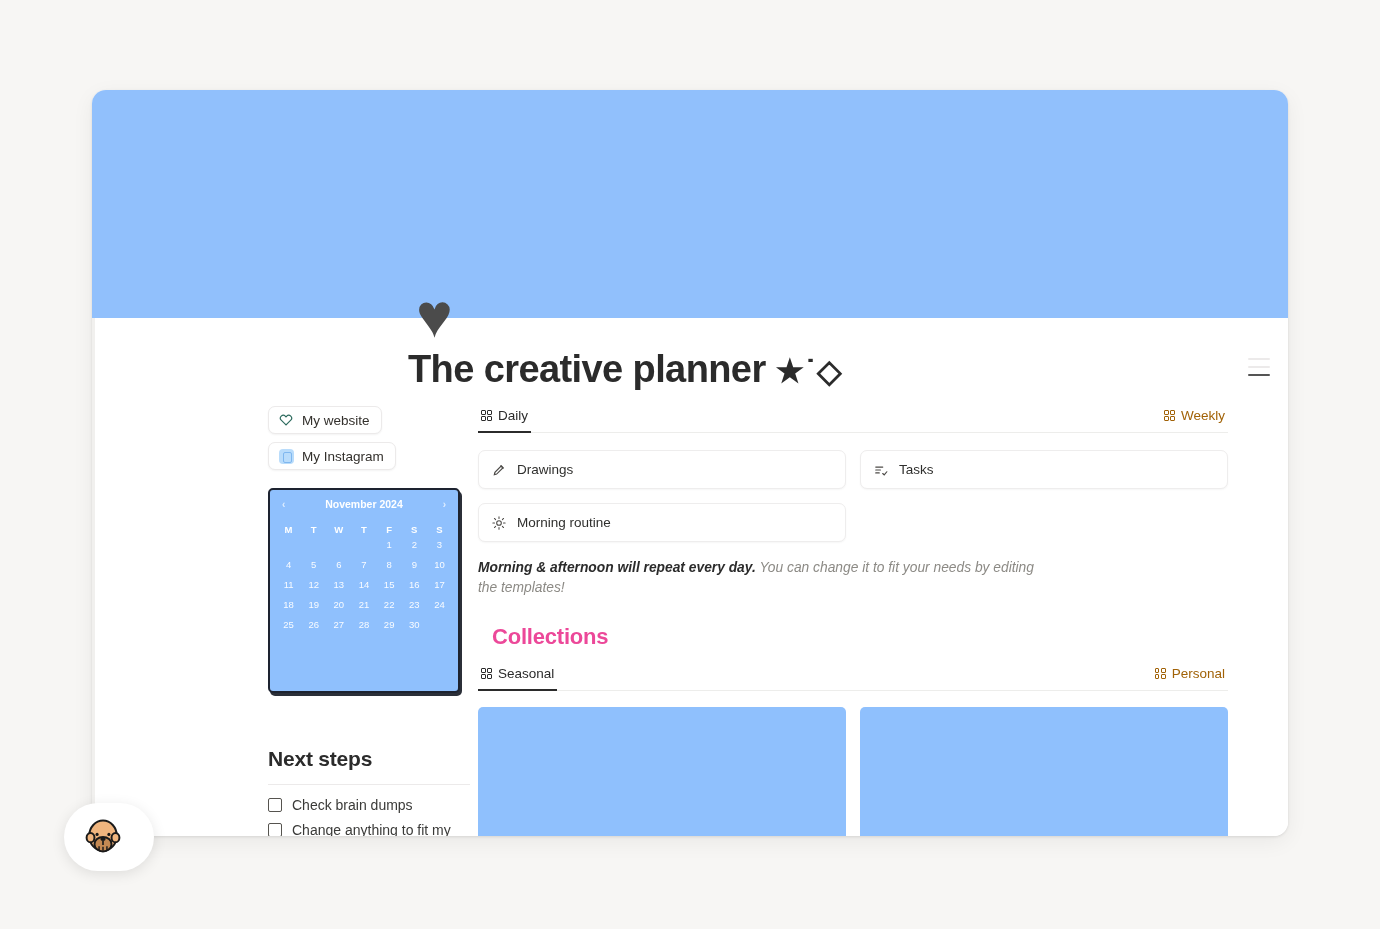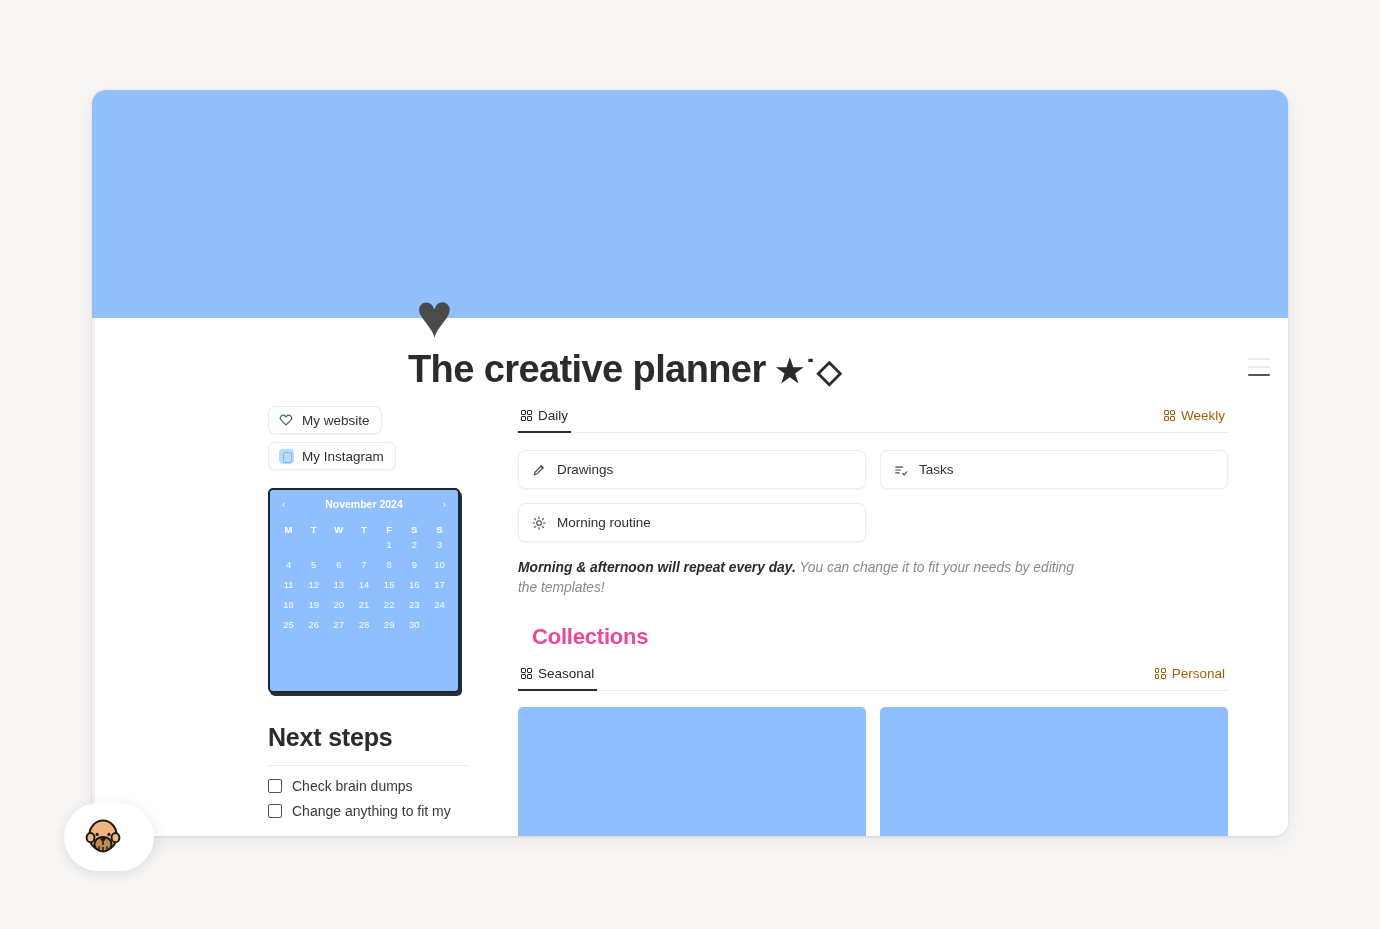--- a/index.html
+++ b/index.html
@@ -52,21 +52,21 @@
   .outline-marker {
     position: absolute; right: 18px; top: 268px;
     width: 22px; display: flex; flex-direction: column; gap: 6px;
   }
   .outline-marker i { display: block; height: 2px; border-radius: 1px; background: #eceaea; }
   .outline-marker i.active { background: #555; }
 
   
   .columns {
     position: absolute; left: 176px; top: 316px; right: 60px; bottom: 0;
-    display: flex; gap: 40px;
+    display: flex; 
   }
   .col-left { width: 210px; flex: none; }
   .col-right { flex: 1; }
 
   
   .chip {
     display: inline-flex; align-items: center; gap: 8px;
     border: 1px solid #eceaea; border-radius: 7px;
     background: #fff; padding: 5px 11px 5px 9px;
     font-size: 13.5px; color: #33302c;
@@ -92,21 +92,21 @@
     display: flex; align-items: center; justify-content: space-between;
     font-size: 10.5px; font-weight: bold; padding: 0 6px; margin-bottom: 14px;
   }
   .cal-nav { font-size: 10px; opacity: .72; cursor: pointer; }
   .cal-grid { display: grid; grid-template-columns: repeat(7, 1fr); row-gap: 9px; text-align: center; }
   .cal-dow { font-size: 9.5px; font-weight: bold; padding-bottom: 4px; }
   .cal-day { font-size: 9.5px; opacity: .95; cursor: pointer; }
   .cal-day.empty { opacity: 0; }
 
   
-  .h2 { font-size: 25px; font-weight: bold; color: #2b2b2b; margin-top: 30px; letter-spacing: -0.2px; }
+  .h2 { font-size: 21px; font-weight: bold; color: #2b2b2b; margin-top: 54px; letter-spacing: -0.2px; }
   .divider { height: 1px; background: #eceaea; margin: 13px 0 12px; width: 202px; }
   .todo { display: flex; align-items: center; gap: 10px; margin-bottom: 9px; cursor: pointer; }
   .cb { width: 14px; height: 14px; border: 1.6px solid #56544f; border-radius: 2px; flex: none; background: #fff; }
   .todo span { font-size: 14px; color: #3a3a38; white-space: nowrap; }
 
   
   .tabbar { display: flex; align-items: flex-end; gap: 14px; border-bottom: 1px solid #ededeb; justify-content: space-between; }
   .tab {
     display: inline-flex; align-items: center; gap: 6px;
     font-size: 13.5px; padding: 2px 3px 8px; color: #a16207; cursor: pointer;

